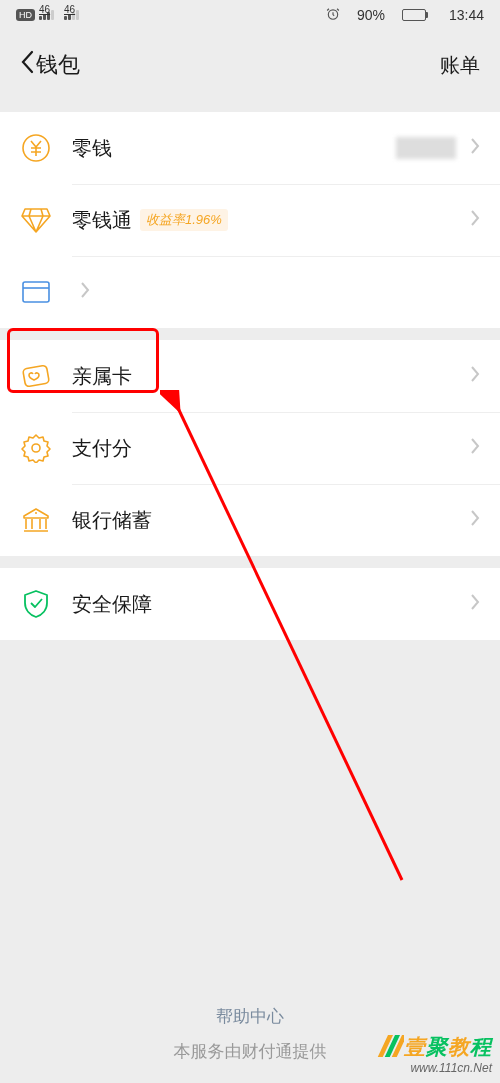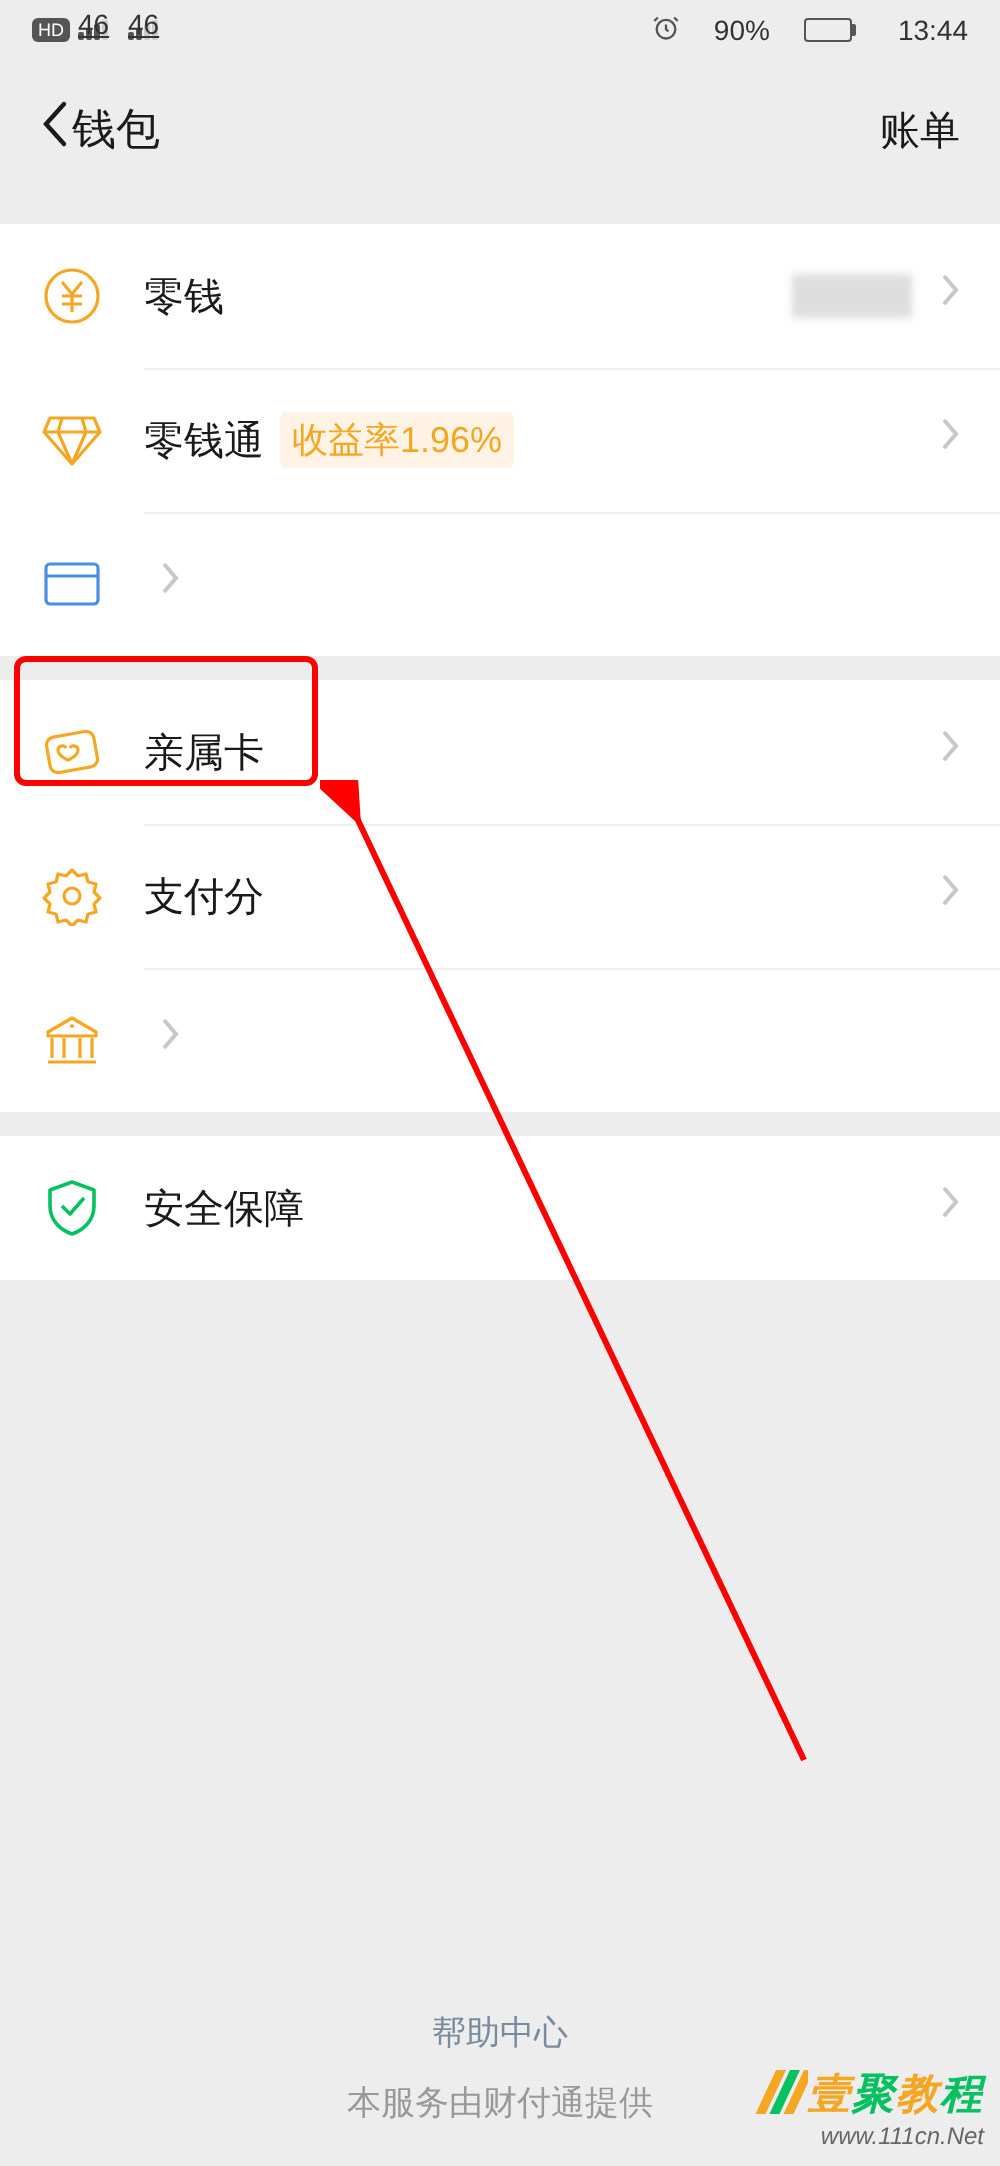--- a/index.html
+++ b/index.html
@@ -43,21 +43,21 @@
       border-radius: 3px;
       font-weight: normal;
     }
     .signal-group {
       display: inline-flex;
       align-items: flex-end;
       gap: 1px;
       position: relative;
     }
     .sig-label {
-      font-size: 14px;
+      font-size: 10px;
       position: absolute;
       top: -6px;
       left: 0;
       text-decoration: underline;
     }
     .bars {
       display: inline-flex;
       align-items: flex-end;
       gap: 1px;
     }
@@ -155,24 +155,25 @@
       flex-shrink: 0;
     }
     .item-label {
       font-size: 20px;
       color: #1a1a1a;
       flex: 1;
     }
     .item-badge {
       background: #fef3e5;
       color: #f5a623;
-      font-size: 18px;
+      font-size: 13px;
       padding: 2px 6px;
       border-radius: 3px;
       margin-left: 8px;
+      font-style: italic;
     }
     .item-value {
       width: 60px;
       height: 22px;
       background: #ddd;
       filter: blur(2px);
       margin-right: 6px;
     }
     .chevron {
       color: #c7c7c7;
@@ -360,20 +361,21 @@
           <path d="M2 2l6 7-6 7"></path>
         </svg>
     </span>
   </div>
   <div class="list-item">
     <span class="item-icon">
       <svg width="30" height="30" viewBox="0 0 30 30" fill="none" stroke="#f5a623" stroke-width="1.6" stroke-linejoin="round">
           <path d="M3 11l12-7 12 7v2H3zM5 14v10M11 14v10M19 14v10M25 14v10M3 26h24M14 8h2"></path>
         </svg>
     </span>
+    <span class="item-label">银行储蓄</span>
     <span class="chevron">
       <svg width="10" height="18" viewBox="0 0 10 18" fill="none" stroke="#c7c7c7" stroke-width="2">
           <path d="M2 2l6 7-6 7"></path>
         </svg>
     </span>
   </div>
 </div>
 
 <div class="section">
   <div class="list-item">

